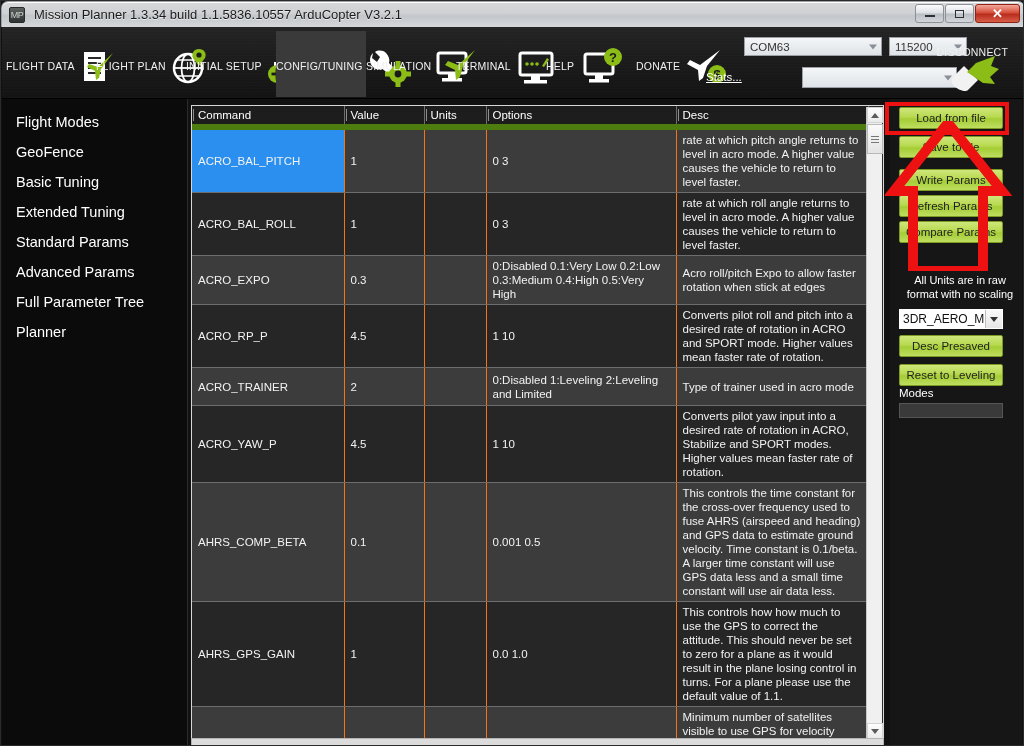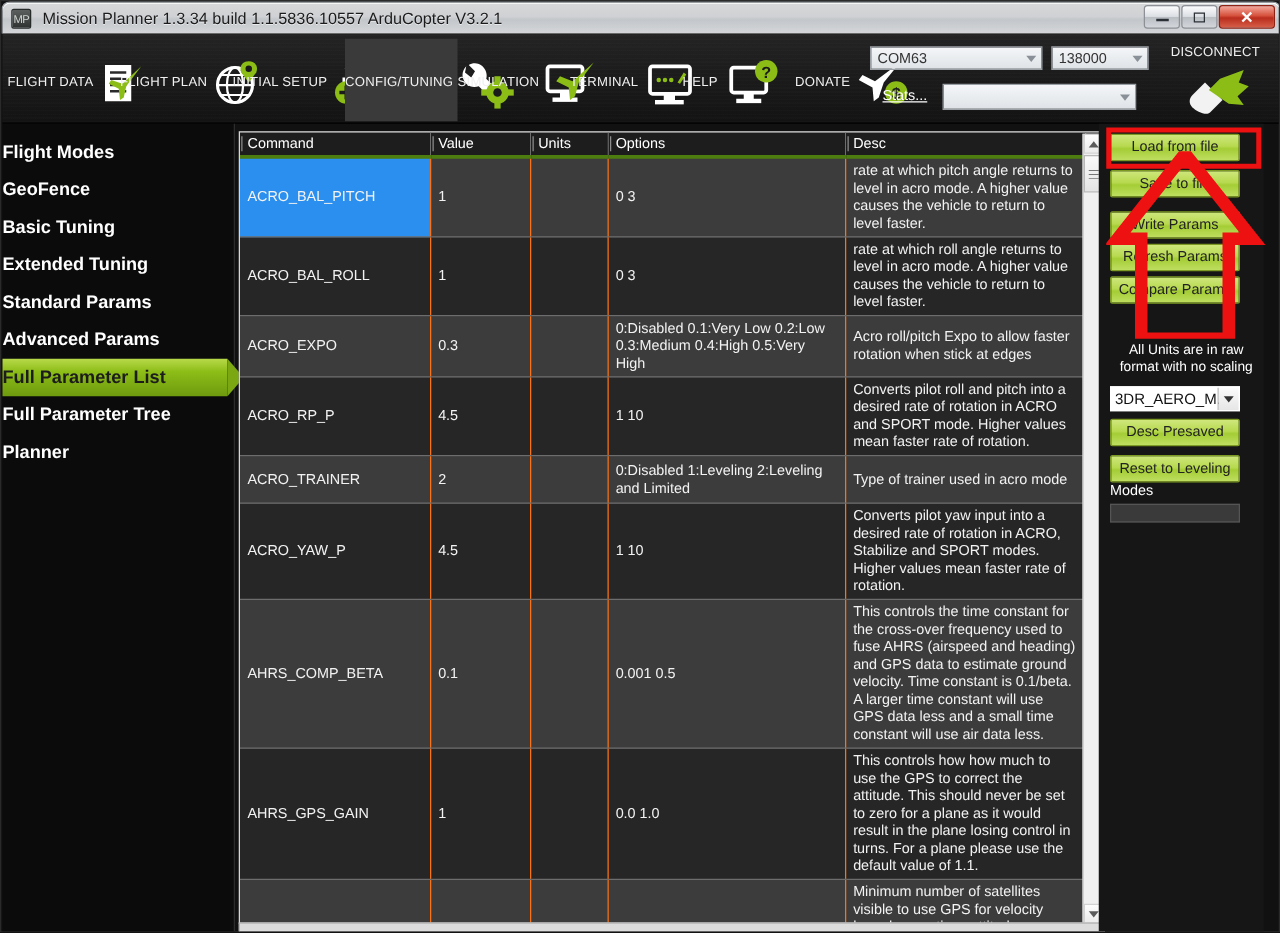--- a/index.html
+++ b/index.html
@@ -92,51 +92,53 @@
 
   
   .conn-area { position: absolute; right: 8px; top: 4px; width: 320px; height: 66px; }
   .combo {
     position: absolute;
     background: linear-gradient(180deg,#f4f6f8,#dfe3e7);
     border: 1px solid #9aa0a6;
     display: flex; align-items: center;
     font-size: 11.5px; color: #333;
     padding-left: 5px;
+    margin-left: 48px;
   }
   .combo .arrow {
     position: absolute; right: 4px; top: 50%; transform: translateY(-50%);
     width: 0; height: 0;
     border-left: 4px solid transparent; border-right: 4px solid transparent;
     border-top: 5px solid #8a9097;
   }
   .stats-link {
     position: absolute; left: 10px; top: 40px;
     font-size: 11.5px; color: #ffffff;
     text-decoration: underline;
     cursor: pointer;
   }
   .disconnect-label {
-    position: absolute; right: 8px; top: 5px;
+    position: absolute; right: 8px; top: 15px;
     font-size: 10.5px; color: #f0f0f0; letter-spacing:.2px;padding-left:36px;
   }
   .disconnect-icon { position: absolute; right: 10px; top: 22px; width: 56px; height: 42px; }
 
   
   .sidebar {
     position: absolute; left: 1px; top: 98px;
     width: 186px; height: 647px;
     background: #0b0b0b;
     border-right: 1px solid #2c2c2c;
   }
   .side-item {
     height: 30px;
     display: flex; align-items: center;
+    padding-left: 14px;
     color: #ffffff;
-    font-size: 14.5px; font-weight: bold;
+    font-size: 14.5px; font-weight: normal;
     cursor: pointer;
     position: relative;
     text-align: center;
   }
   .side-item.active {
     background: linear-gradient(180deg,#b8d94a 0%,#8cbd17 35%,#6e9a0f 100%);
     color: #1c1c1c;
     width: 180px;
   }
   .side-item.active::after {
@@ -158,21 +160,21 @@
   }
   table.pgrid { border-collapse: collapse; width: 676px; table-layout: fixed; }
   table.pgrid th {
     background: #1d1d1d;
     color: #ffffff;
     font-size: 11.5px; font-weight: normal;
     text-align: left;
     padding: 3px 0 3px 6px;
     height: 18px;
     border-right: 1px solid #6d6d6d;
-    border-bottom: 3px solid #4d7c0f;
+    border-bottom: 6px solid #4d7c0f;
     position: relative;
   }
   table.pgrid th::before {
     content: ""; position: absolute; left: 1px; top: 3px; bottom: 3px;
     width: 1px; background: #8d8d8d;
   }
   table.pgrid td {
     color: #f2f2f2;
     font-size: 11.5px;
     padding: 3px 6px;
@@ -217,21 +219,21 @@
     background: repeating-linear-gradient(180deg,#777 0 1px, transparent 1px 3px); }
   .vs-btn.bottom { position:absolute; left:0; bottom:0; }
   .hscroll {
     position: absolute; left: 190px; top: 737px;
     width: 693px; height: 8px;
     background: #dcdcdc; border: 1px solid #b4b4b4;
   }
 
   
   .rightpanel {
-    position: absolute; right: 12px; top: 98px;
+    position: absolute; right: 1px; top: 98px;
     width: 132px; height: 647px;
     background: #161616;
   }
   .gbtn {
     position: absolute; left: 9px;
     width: 104px; height: 22px;
     background: linear-gradient(180deg,#cfe77c 0%,#b7d94f 45%,#a4cd35 55%,#bede60 100%);
     border: 1px solid #7d9b22;
     border-radius: 2px;
     color: #222; font-size: 11.5px;
@@ -426,21 +428,21 @@
         </div>
       </div>
     </div>
 
     <div class="conn-area">
       <div class="combo" style="left:0; top:6px; width:138px; height:19px;">
         <span>COM63</span>
         <span class="arrow"></span>
       </div>
       <div class="combo" style="left:145px; top:6px; width:78px; height:19px;">
-        <span>138000</span>
+        <span>115200</span>
         <span class="arrow"></span>
       </div>
       <div class="stats-link">Stats...</div>
       <div class="combo" style="left:58px; top:36px; width:155px; height:21px;">
         <span></span>
         <span class="arrow"></span>
       </div>
 
       <div class="disconnect-label">DISCONNECT</div>
       <div class="disconnect-icon">
@@ -464,23 +466,20 @@
         <span>Basic Tuning</span>
       </div>
     <div class="side-item">
         <span>Extended Tuning</span>
       </div>
     <div class="side-item">
         <span>Standard Params</span>
       </div>
     <div class="side-item">
         <span>Advanced Params</span>
-      </div>
-    <div class="side-item active">
-        <span>Full Parameter List</span>
       </div>
     <div class="side-item">
         <span>Full Parameter Tree</span>
       </div>
     <div class="side-item">
         <span>Planner</span>
       </div>
   </div>
 
   <div class="gridwrap">

